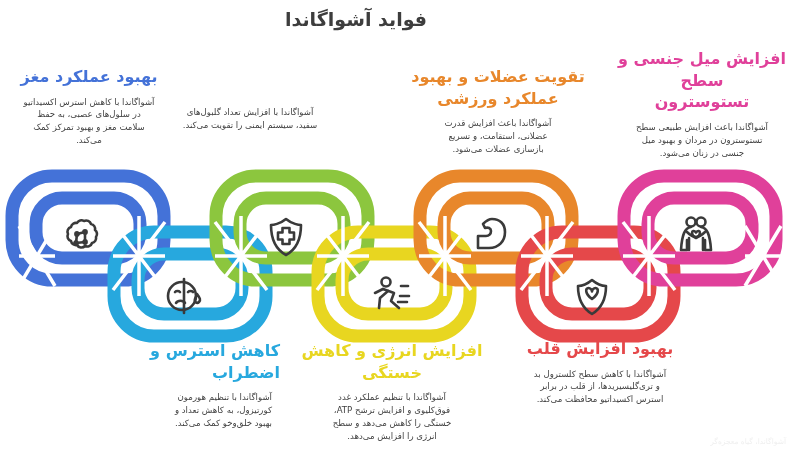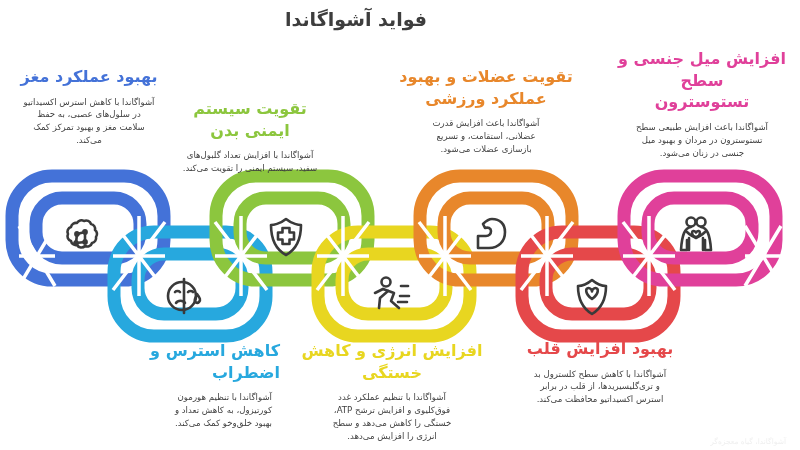--- a/index.html
+++ b/index.html
@@ -30,21 +30,21 @@
     white-space:pre-line;
   }
   .cap-body{
     font-size:8.6px;line-height:1.5;color:#3f3f3f;margin:8px;
     white-space:pre-line;
   }
 
   
   .cap-t1{left:6px;  top:66px;  width:166px;}
   .cap-t2{left:172px;top:98px;  width:156px;}
-  .cap-t3{left:392px;top:66px;  width:188px;}
+  .cap-t3{left:404px;top:66px;  width:188px;}
   .cap-t4{left:608px;top:48px;  width:188px;}
   
   .cap-b1{left:84px; top:340px; width:196px;text-align:right;}
   .cap-b2{left:298px;top:340px; width:188px;}
   .cap-b3{left:502px;top:338px; width:196px;}
 
   #watermark{
     position:absolute;right:14px;bottom:4px;
     font-size:7.5px;color:#efefef;direction:rtl;
     letter-spacing:.4px;
@@ -190,21 +190,20 @@
 
   <div class="caption cap-t1">
     <p class="cap-title" style="color:#4472D8">بهبود عملکرد مغز</p>
     <p class="cap-body">آشواگاندا با کاهش استرس اکسیداتیو
 در سلول‌های عصبی، به حفظ
 سلامت مغز و بهبود تمرکز کمک
 می‌کند.</p>
   </div>
 
   <div class="caption cap-t2">
-    <p class="cap-title" style="color:#8CC63E">تقویت سیستم ایمنی بدن</p>
     <p class="cap-body">آشواگاندا با افزایش تعداد گلبول‌های
 سفید، سیستم ایمنی را تقویت می‌کند.</p>
   </div>
 
   <div class="caption cap-t3">
     <p class="cap-title" style="color:#E8872B">تقویت عضلات و بهبود
 عملکرد ورزشی</p>
     <p class="cap-body">آشواگاندا باعث افزایش قدرت
 عضلانی، استقامت، و تسریع
 بازسازی عضلات می‌شود.</p>

